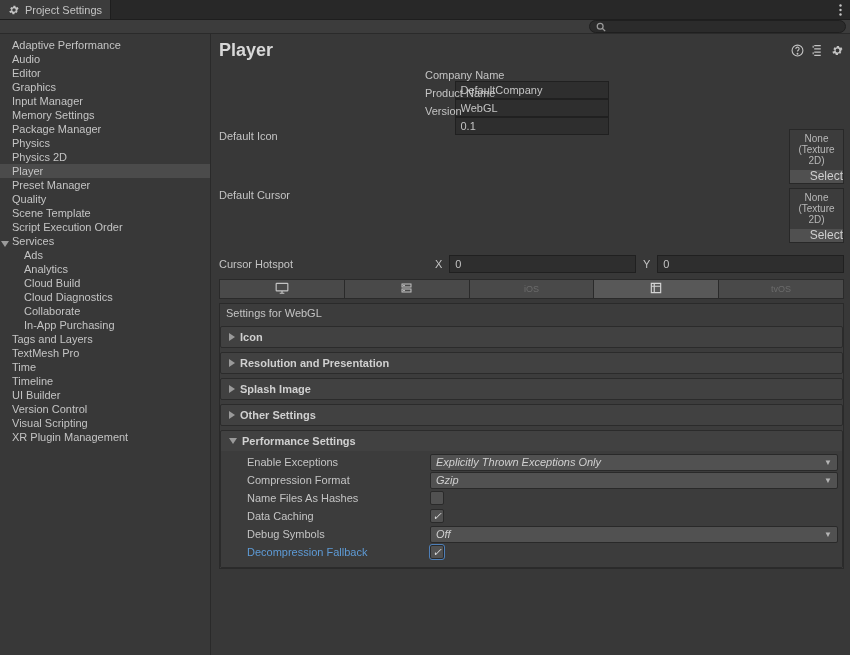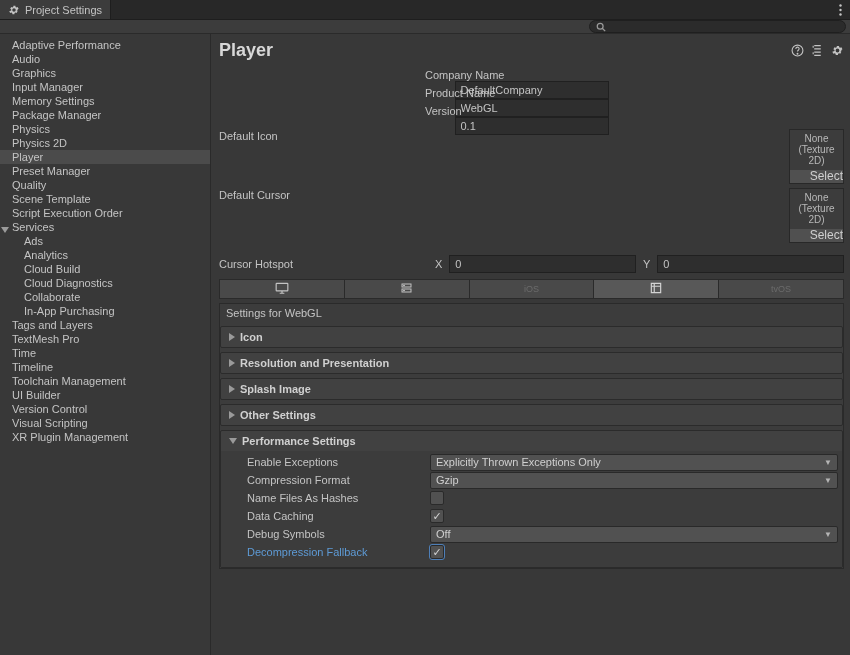--- a/index.html
+++ b/index.html
@@ -115,21 +115,21 @@
     font-weight:bold; color:#d0d0d0;
   }
   .tri { width:0; height:0; border-style:solid; display:inline-block; }
   .tri-right { border-width:4px 0 4px 6px; border-color:transparent transparent transparent #9a9a9a; }
   .tri-down { border-width:6px 4px 0 4px; border-color:#9a9a9a transparent transparent transparent; }
   .foldout-body { padding:2px 4px 6px 4px; background:#3c3c3c; }
 
   .prop2-row { display:flex; align-items:center; height:18px; }
   .prop2-row .label { width:205px; padding-left:22px; white-space:nowrap; }
   .prop2-row.highlight .label { color:#5e9bd6; }
-  .prop2-row .control { flex:1; }
+  .prop2-row .control { flex:1;font-style:italic; }
   .dropdown {
     width:100%; height:17px; background:#515151; border:1px solid #292929;
     display:flex; align-items:center; padding:0 5px; justify-content:space-between;
     color:#d0d0d0; border-radius:2px;
   }
   .dropdown .arrow { font-size:8px; color:#b5b5b5; }
   .checkbox {
     width:14px; height:14px; background:#515151; border:1px solid #2a2a2a;
     display:flex; align-items:center; justify-content:center; border-radius:2px;
   }
@@ -170,20 +170,21 @@
         </svg>
       <input type="text" placeholder="" style="">
     </div>
   </div>
 
   <div class="content">
 
     <div class="sidebar">
       <div class="side-item"><span>Adaptive Performance</span></div>
       <div class="side-item"><span>Audio</span></div>
+      <div class="side-item"><span>Editor</span></div>
       <div class="side-item"><span>Graphics</span></div>
       <div class="side-item"><span>Input Manager</span></div>
       <div class="side-item"><span>Memory Settings</span></div>
       <div class="side-item"><span>Package Manager</span></div>
       <div class="side-item"><span>Physics</span></div>
       <div class="side-item"><span>Physics 2D</span></div>
       <div class="side-item selected"><span>Player</span></div>
       <div class="side-item"><span>Preset Manager</span></div>
       <div class="side-item"><span>Quality</span></div>
       <div class="side-item"><span>Scene Template</span></div>
@@ -195,21 +196,20 @@
       <div class="side-item child"><span>Ads</span></div>
       <div class="side-item child"><span>Analytics</span></div>
       <div class="side-item child"><span>Cloud Build</span></div>
       <div class="side-item child"><span>Cloud Diagnostics</span></div>
       <div class="side-item child"><span>Collaborate</span></div>
       <div class="side-item child"><span>In-App Purchasing</span></div>
       <div class="side-item"><span>Tags and Layers</span></div>
       <div class="side-item"><span>TextMesh Pro</span></div>
       <div class="side-item"><span>Time</span></div>
       <div class="side-item"><span>Timeline</span></div>
-      <div class="side-item"><span>Toolchain Management</span></div>
       <div class="side-item"><span>UI Builder</span></div>
       <div class="side-item"><span>Version Control</span></div>
       <div class="side-item"><span>Visual Scripting</span></div>
       <div class="side-item"><span>XR Plugin Management</span></div>
     </div>
 
     <div class="main">
       <div class="header-row">
         <h1>Player</h1>
         <div class="header-icons">

